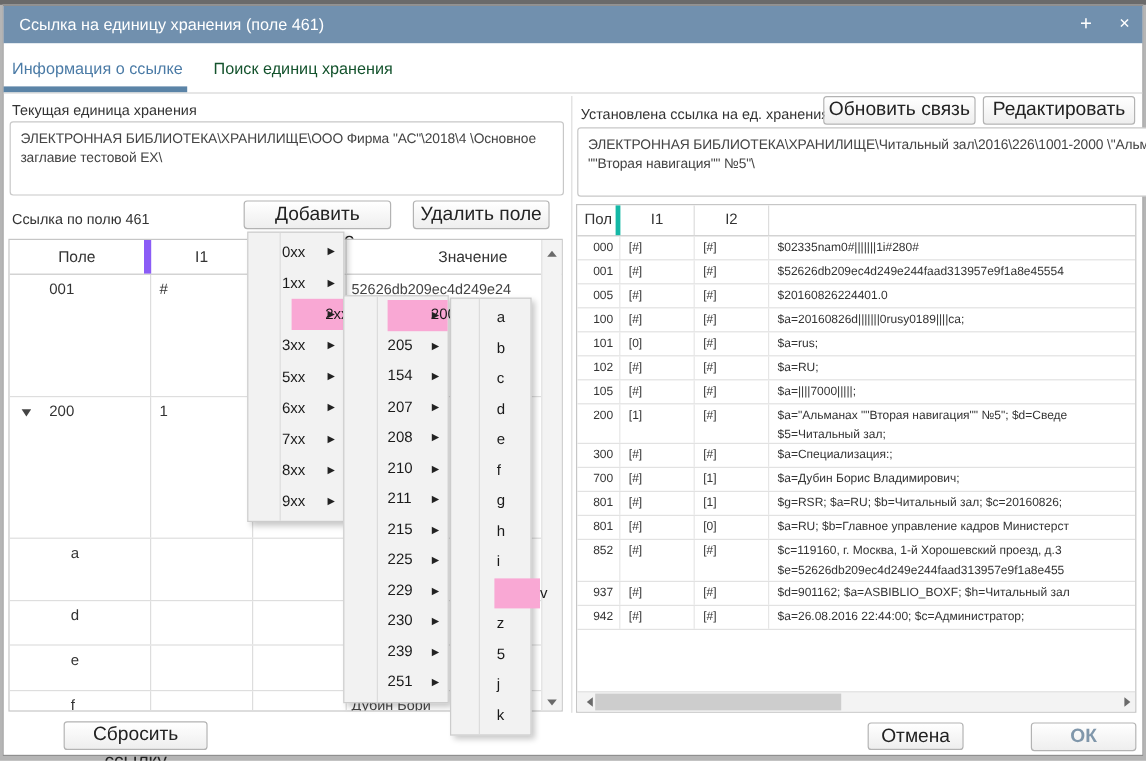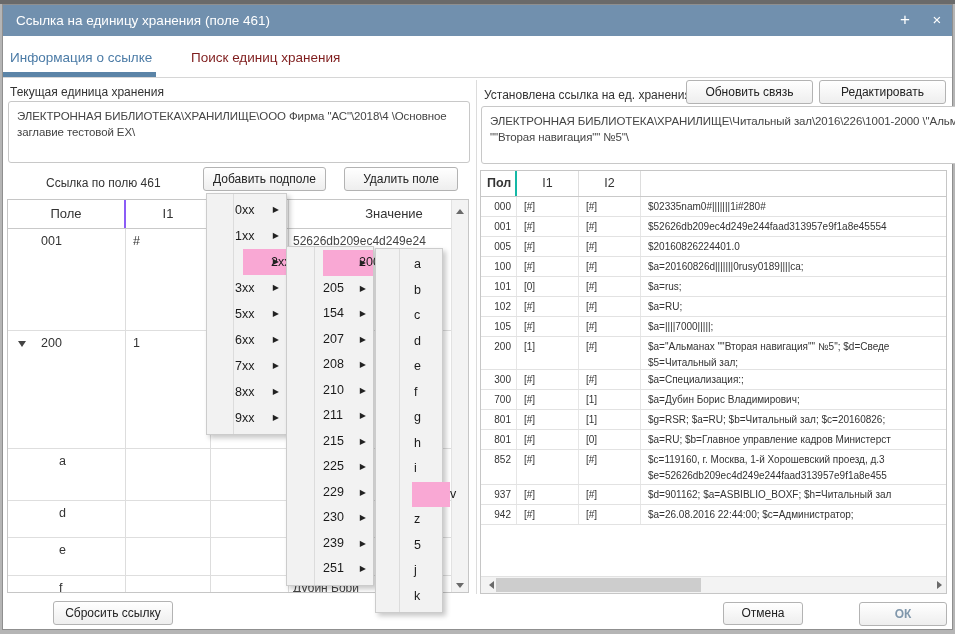--- a/index.html
+++ b/index.html
@@ -17,33 +17,33 @@
   .titlebar{left:3px;top:5px;width:949px;height:31px;background:#7190ae;}
   .title-text{left:16px;top:5px;height:31px;line-height:31px;color:#ffffff;font-size:13.5px;}
   .tb-btn{top:5px;width:22px;height:31px;line-height:30px;text-align:center;color:#ffffff;font-size:17px;cursor:default;}
   .tb-plus{left:894px;}
   .tb-close{left:926px;font-size:15px;}
   
   .tabbar-line{left:3px;top:77px;width:949px;height:1px;background:#d6d6d6;}
   .tab{top:44px;height:28px;line-height:28px;font-size:13.5px;}
   .tab-active{left:10px;color:#4b7ba6;}
   .tab-underline{left:3px;top:72px;width:153px;height:5px;background:#5b84a7;}
-  .tab-inactive{left:191px;color:#7f1d1d;}
+  .tab-inactive{left:178px;color:#14532d;}
   
   .lbl{font-size:12px;color:#333;}
   .tbox{background:#fff;border:1px solid #c8c8c8;border-radius:3px;box-sizing:border-box;
         padding:6px 8px;font-size:11.5px;color:#444;line-height:16px;letter-spacing:-0.1px;}
   .btn{background:linear-gradient(#ffffff,#eeeeee);border:1px solid #b3b3b3;border-radius:3px;
-       box-sizing:border-box;font-size:12px;color:#222;text-align:center;cursor:default;}
+       box-sizing:border-box;font-size:16px;color:#222;text-align:center;cursor:default;}
   .splitter{left:476px;top:80px;width:1px;height:514px;background:#dcdcdc;}
   
   .ltable{left:7px;top:199px;width:462px;height:394px;border:1px solid #c6c6c6;box-sizing:border-box;background:#fff;overflow:hidden;}
   .lhead{display:flex;height:28px;border-bottom:1px solid #c9c9c9;font-size:13px;color:#333;}
   .lhead .hc{line-height:28px;text-align:center;box-sizing:border-box;}
-  .hc-f{width:118px;border-right:2px solid #8b5cf6;}
+  .hc-f{width:118px;border-right:6px solid #8b5cf6;}
   .hc-1{width:85px;border-right:1px solid #ddd;}
   .hc-2{width:78px;border-right:1px solid #ddd;}
   .hc-v{flex:1;margin-left:47px;}
   .hc-sb{width:16px;}
   .lrow{display:flex;border-bottom:1px solid #dedede;box-sizing:border-box;}
   .lc{box-sizing:border-box;padding-top:5px;font-size:12.5px;color:#333;overflow:hidden;}
   .lc-f{width:118px;padding-left:33px;border-right:1px solid #ddd;position:relative;}
   .sub .lc-f{padding-left:51px;}
   .lc-1{width:85px;padding-left:7px;border-right:1px solid #ddd;}
   .lc-2{width:78px;border-right:1px solid #ddd;}
@@ -51,21 +51,21 @@
   .tri{position:absolute;left:10px;top:10px;width:0;height:0;
        border-left:4.5px solid transparent;border-right:4.5px solid transparent;border-top:6px solid #444;}
   .lsbar{position:absolute;right:0;top:0;bottom:0;width:16px;background:#f3f3f3;border-left:1px solid #e2e2e2;}
   .sb-box{position:absolute;left:0;width:16px;height:16px;}
   .tri-up{position:absolute;left:4px;top:5px;width:0;height:0;border:4px solid transparent;border-bottom:5px solid #6a6a6a;}
   .tri-down{position:absolute;left:4px;top:7px;width:0;height:0;border:4px solid transparent;border-top:5px solid #6a6a6a;}
   
   .rtable{left:480px;top:170px;width:467px;height:424px;border:1px solid #c6c6c6;box-sizing:border-box;background:#fff;overflow:hidden;position:absolute;}
   .rhead{display:flex;height:25px;border-bottom:1px solid #c9c9c9;font-size:12.5px;color:#333;}
   .rhead .hc{line-height:25px;box-sizing:border-box;}
-  .rc-fh{width:36px;padding-left:6px;border-right:2px solid #14b8a6;overflow:hidden;font-weight:bold;}
+  .rc-fh{width:36px;padding-left:6px;border-right:4px solid #14b8a6;overflow:hidden;}
   .rc-1h{width:62px;text-align:center;border-right:1px solid #ddd;}
   .rc-2h{width:62px;text-align:center;border-right:1px solid #ddd;}
   .rc-vh{flex:1;}
   .rrow{display:flex;border-bottom:1px solid #e2e2e2;box-sizing:border-box;font-size:10px;color:#333;}
   .rc{box-sizing:border-box;padding-top:2px;line-height:16px;overflow:hidden;}
   .rc-f{width:36px;text-align:right;padding-right:5px;border-right:1px solid #e6e6e6;}
   .rc-1{width:62px;padding-left:7px;border-right:1px solid #e6e6e6;}
   .rc-2{width:62px;padding-left:7px;border-right:1px solid #e6e6e6;}
   .rc-v{flex:1;padding-left:7px;white-space:pre;}
   .hbar{position:absolute;left:0;right:0;bottom:0;height:16px;background:#f3f3f3;border-top:1px solid #e2e2e2;}
@@ -103,21 +103,21 @@
 <div class="abs tb-btn tb-plus">+</div>
 <div class="abs tb-btn tb-close">×</div>
 
 <div class="abs tab tab-active">Информация о ссылке</div>
 <div class="abs tab tab-inactive">Поиск единиц хранения</div>
 <div class="abs tab-underline"></div>
 <div class="abs tabbar-line"></div>
 
 <div class="abs lbl" style="left:10px;top:85px;">Текущая единица хранения</div>
 <div class="abs tbox" style="left:8px;top:101px;width:462px;height:62px;">ЭЛЕКТРОННАЯ БИБЛИОТЕКА\ХРАНИЛИЩЕ\ООО Фирма "АС"\2018\4 \Основное заглавие тестовой ЕХ\</div>
-<div class="abs lbl" style="left:10px;top:176px;margin-left:36px;">Ссылка по полю 461</div>
+<div class="abs lbl" style="left:10px;top:176px;">Ссылка по полю 461</div>
 <div class="abs btn" style="left:203px;top:167px;width:123px;height:24px;line-height:22px;">Добавить подполе</div>
 <div class="abs btn" style="left:344px;top:167px;width:114px;height:24px;line-height:22px;">Удалить поле</div>
 
 <div class="abs ltable">
   <div class="lhead">
     <div class="hc hc-f">Поле</div>
     <div class="hc hc-1">I1</div>
     <div class="hc hc-2">I2</div>
     <div class="hc hc-v">Значение</div>
     <div class="hc hc-sb"></div>

